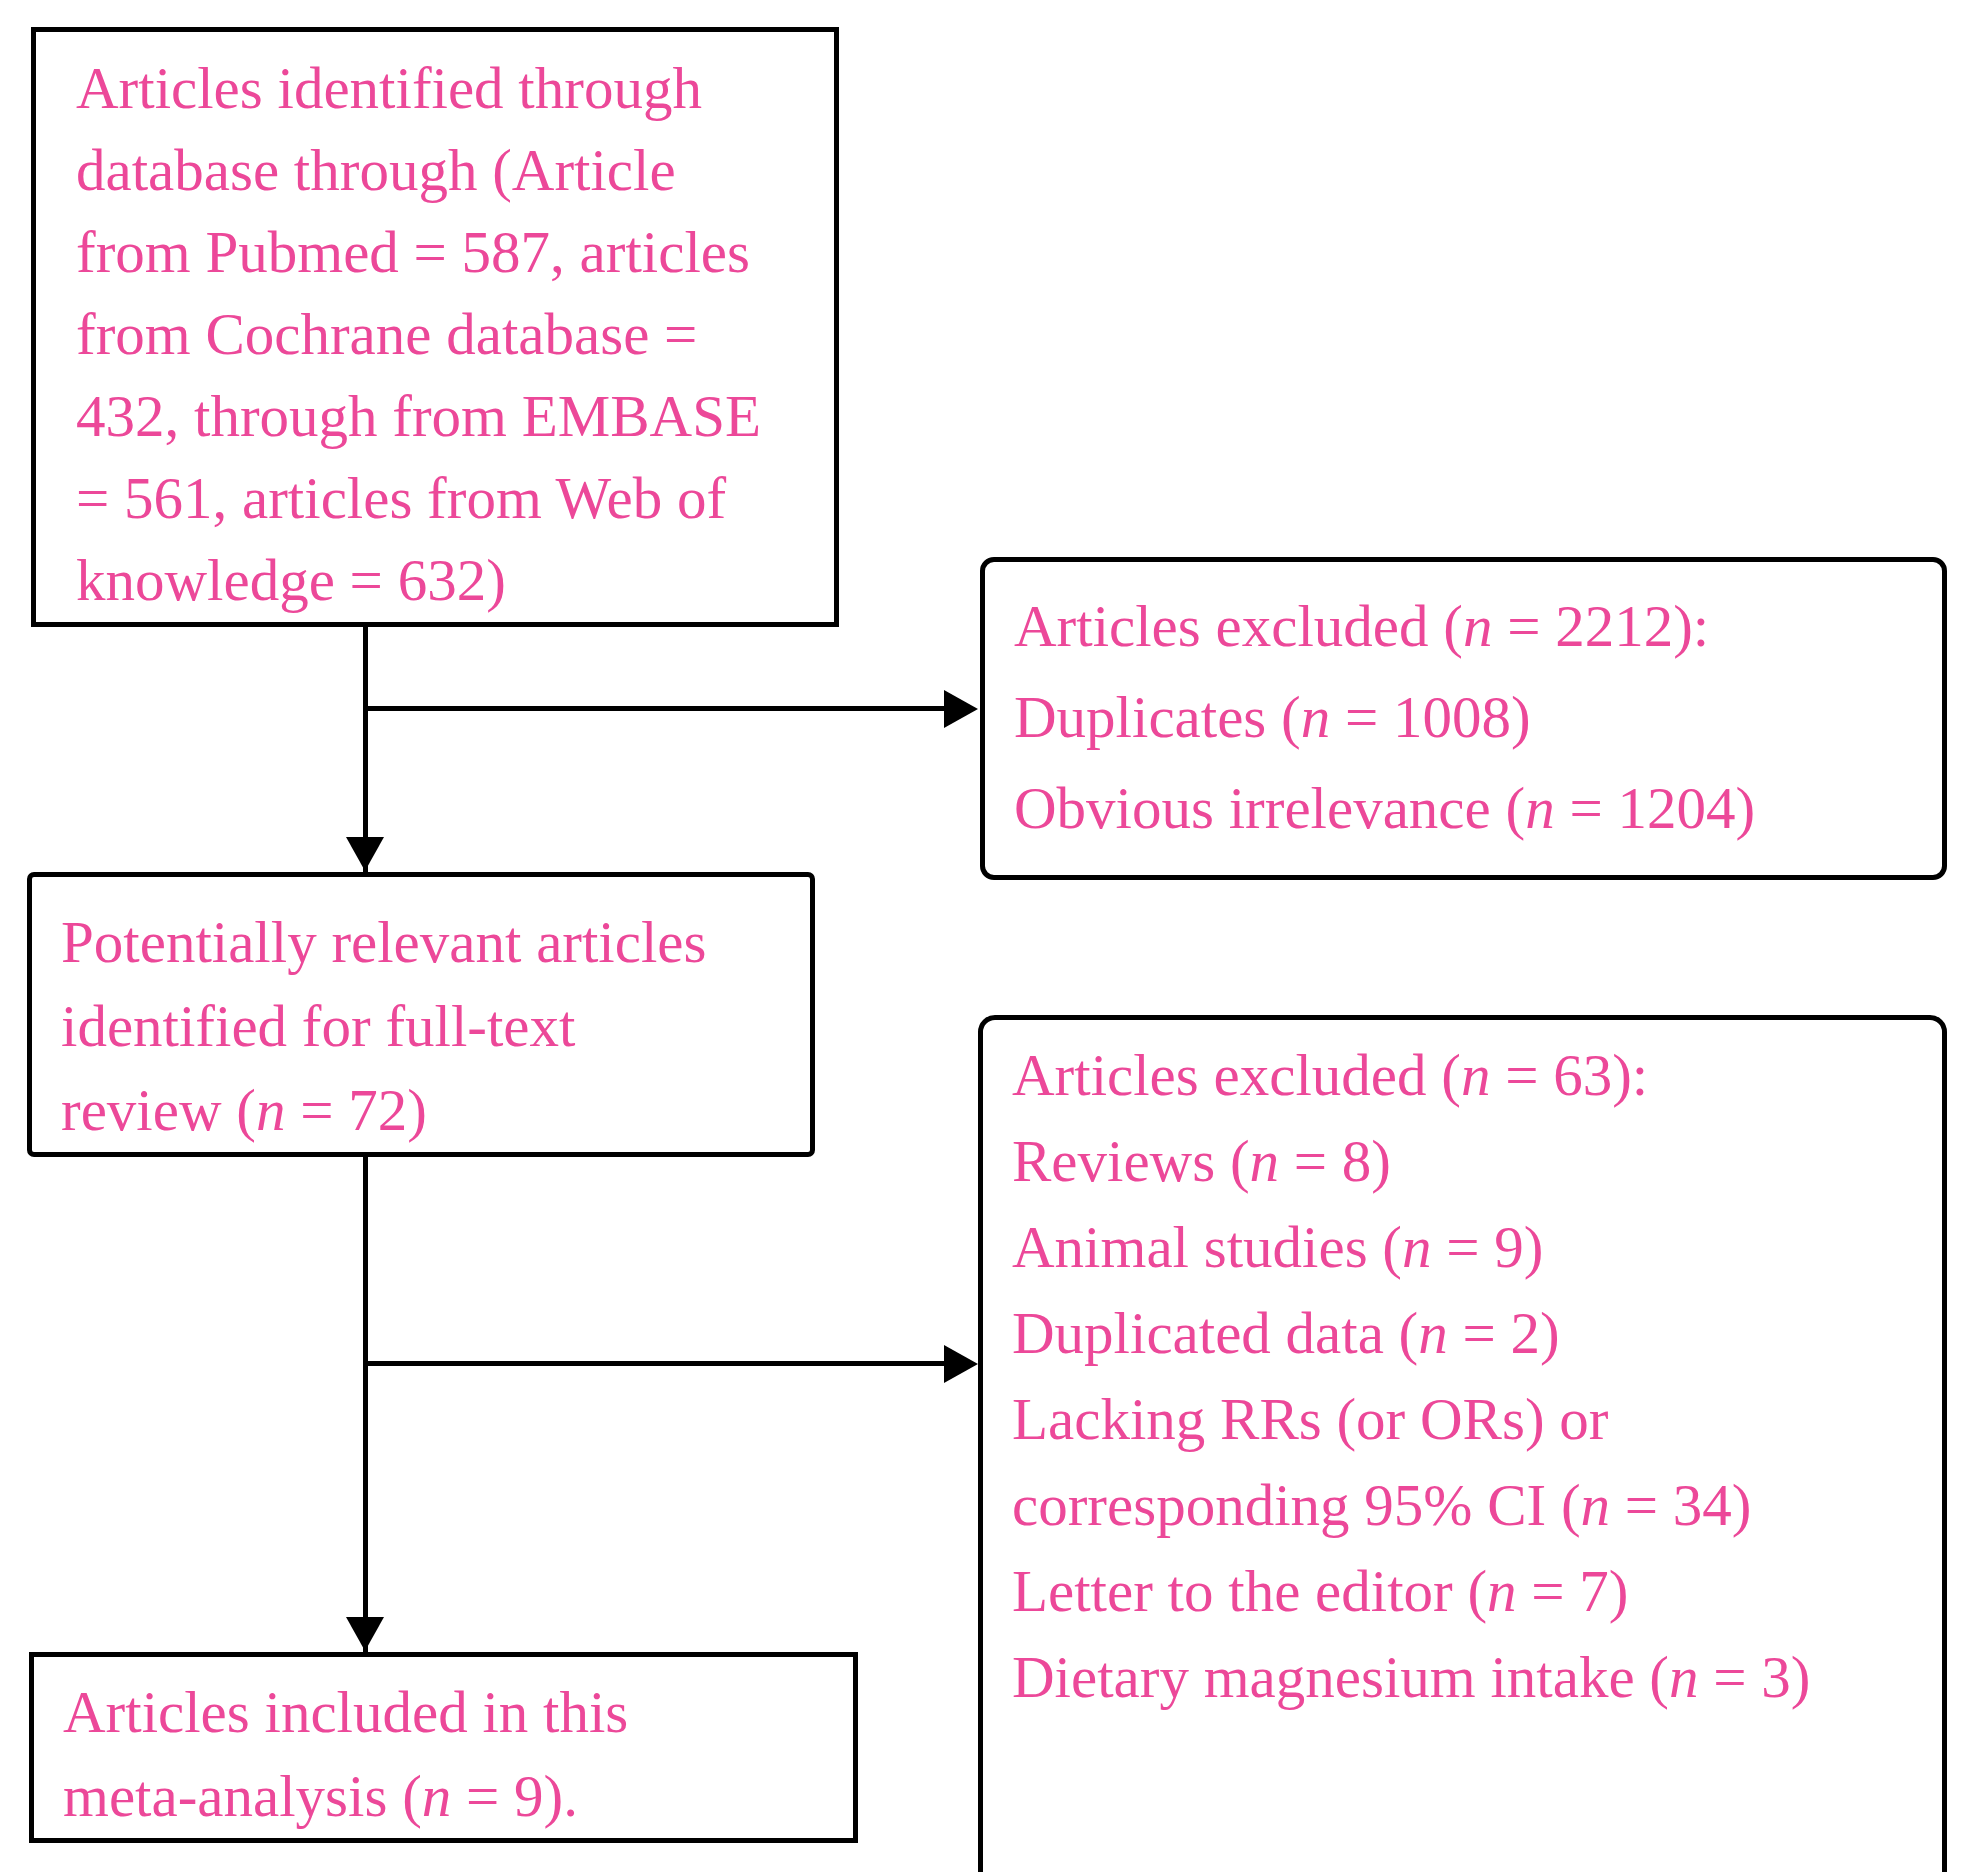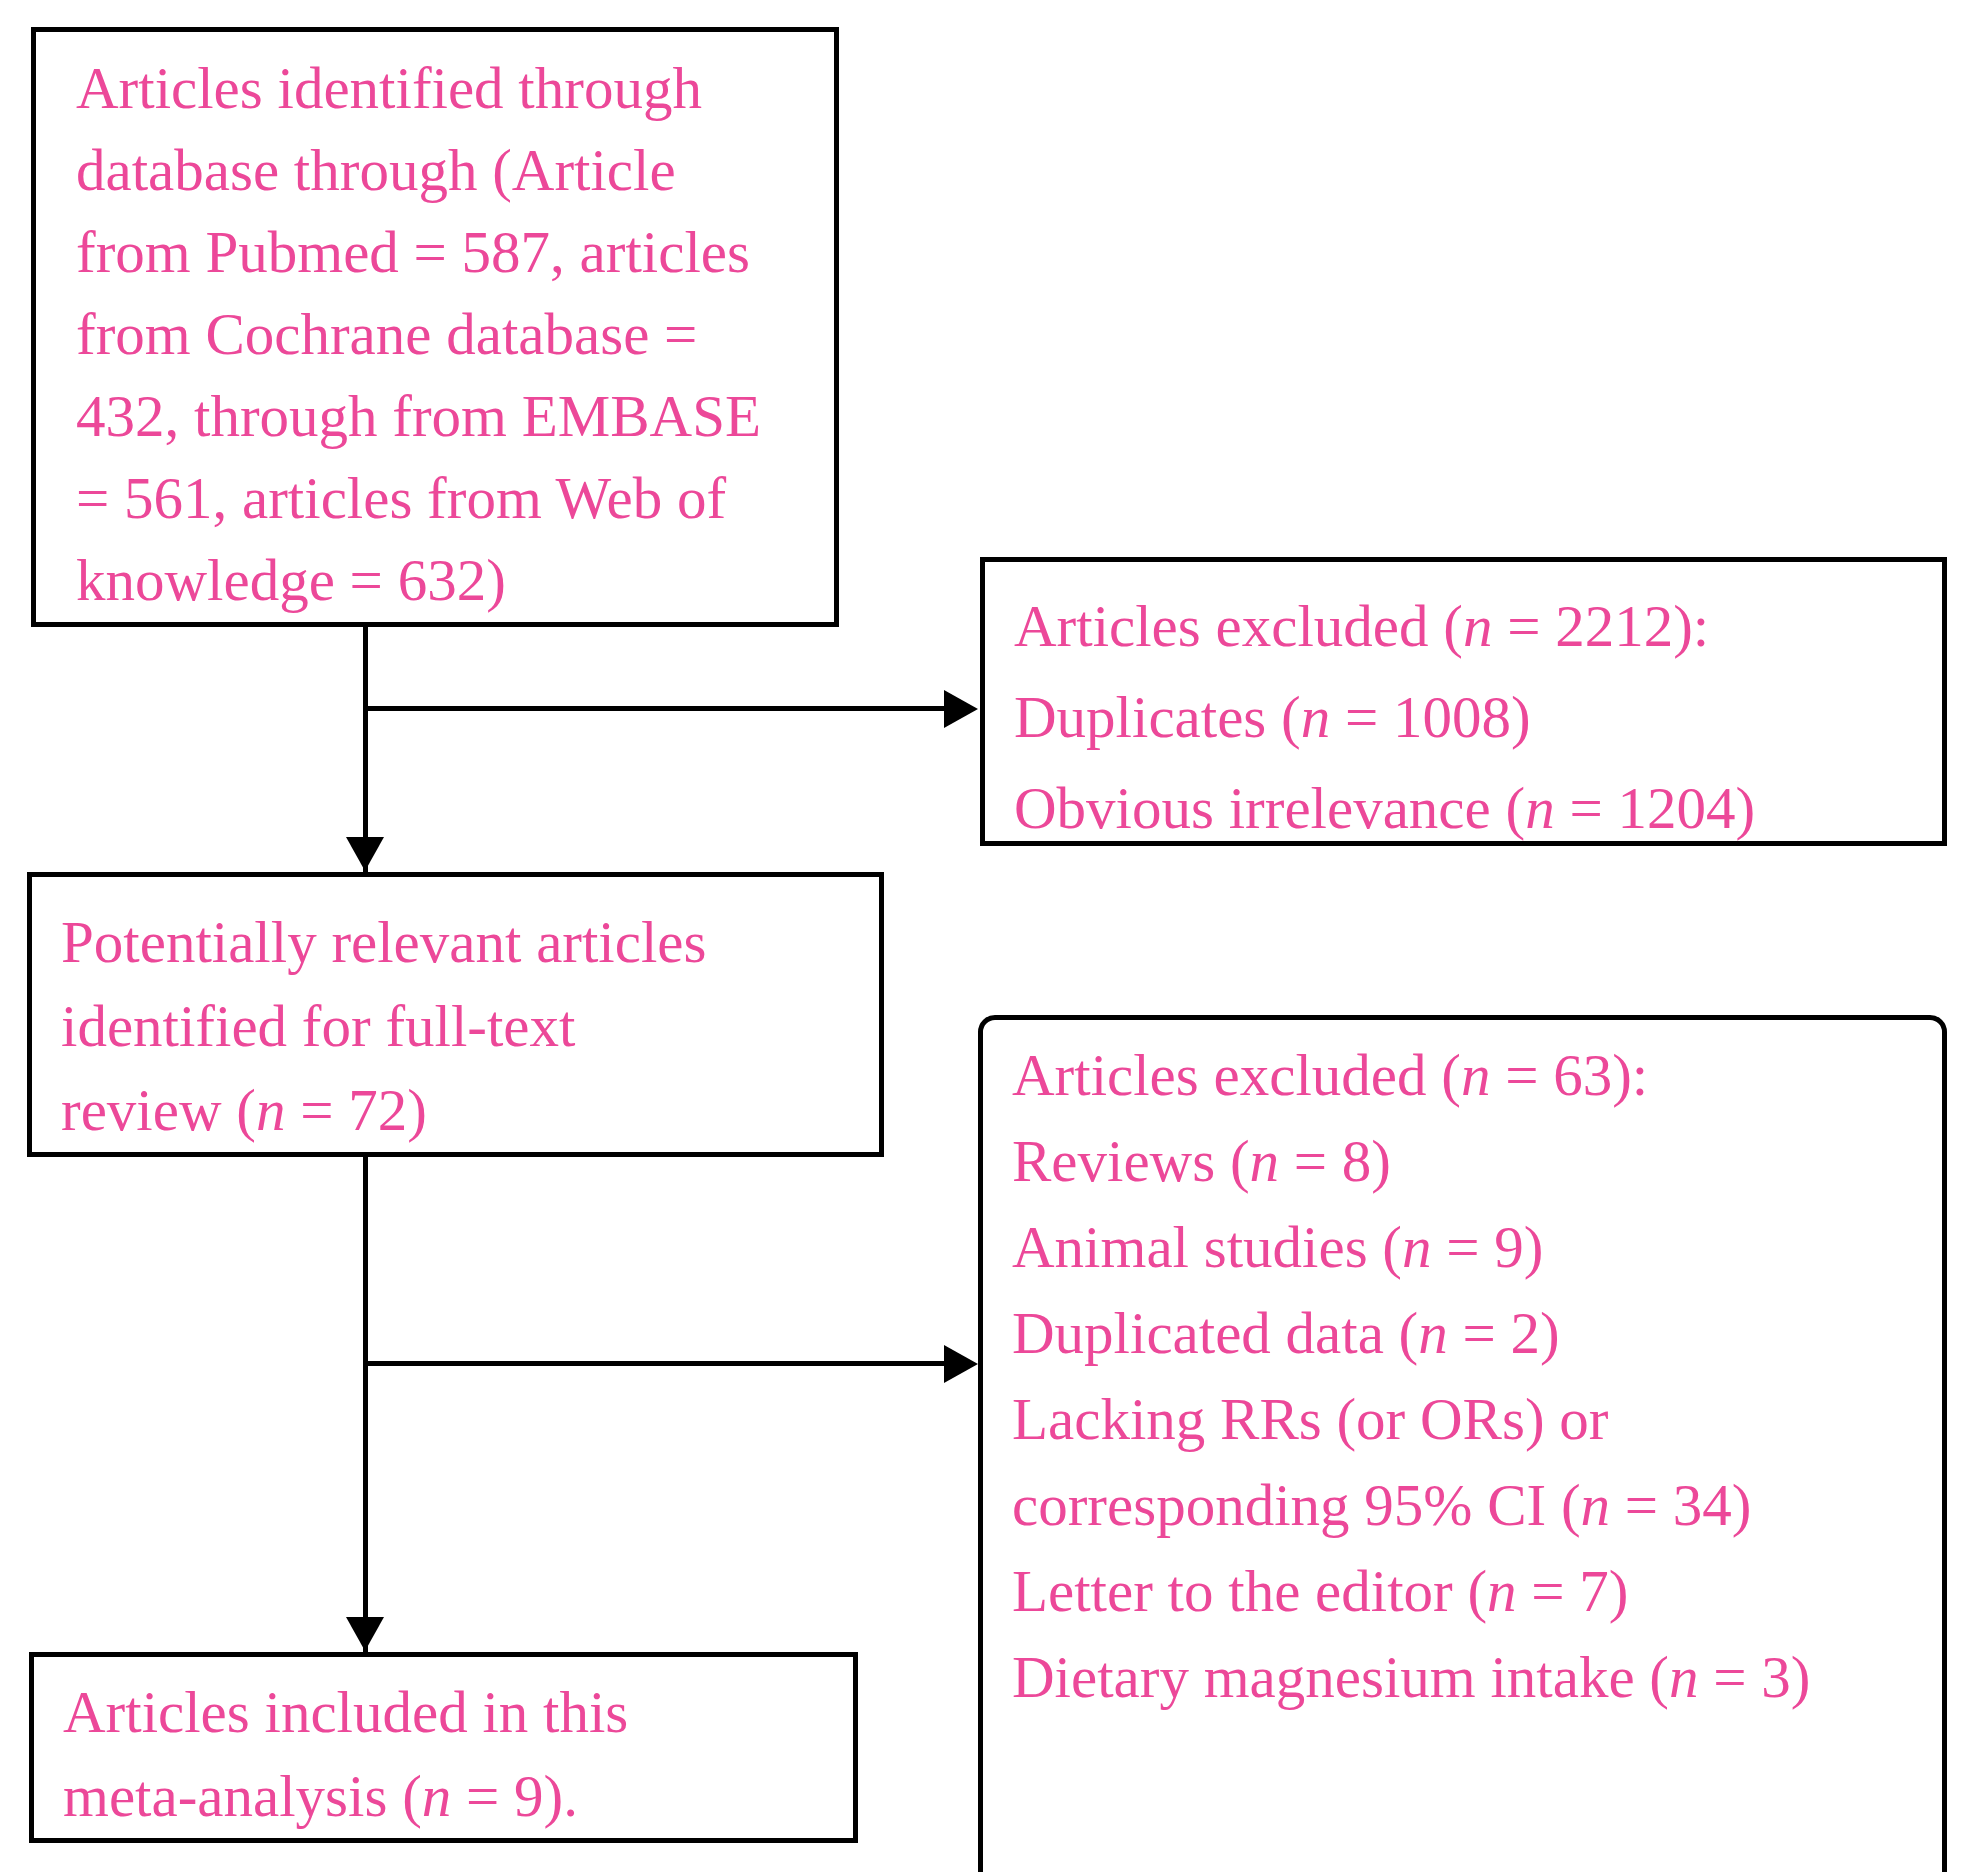--- a/index.html
+++ b/index.html
@@ -26,26 +26,26 @@
     white-space: nowrap;
   }
   .fbox .line { white-space: nowrap; }
   .fbox .line i { font-style: italic; }
 
   #box-identification {
     left: 31px; top: 27px; width: 808px; height: 600px;
     padding: 15.3px 7.6px 0 40px; line-height: 82px;
   }
   #box-excluded-initial {
-    left: 980px; top: 557px; width: 967px; height: 289px;
-    padding: 19px 7.6px 0 29px; line-height: 91px;
+    left: 980px; top: 557px; width: 967px; height: 323px;
+    padding: 19px 7.6px 0 29px; line-height: 91px; border-radius: 14px;
   }
   #box-fulltext {
-    left: 27px; top: 872px; width: 857px; height: 285px;
-    padding: 23px 7.6px 0 29px; line-height: 84px;
+    left: 27px; top: 872px; width: 788px; height: 285px;
+    padding: 23px 7.6px 0 29px; line-height: 84px; border-radius: 7px;
   }
   #box-excluded-fulltext {
     left: 978px; top: 1015px; width: 969px; height: 902px;
     padding: 11.5px 7.6px 0 29px; line-height: 86px; border-radius: 17px;
   }
   #box-included {
     left: 29px; top: 1652px; width: 829px; height: 191px;
     padding: 13.4px 7.6px 0 29px; line-height: 84px;
   }
 

